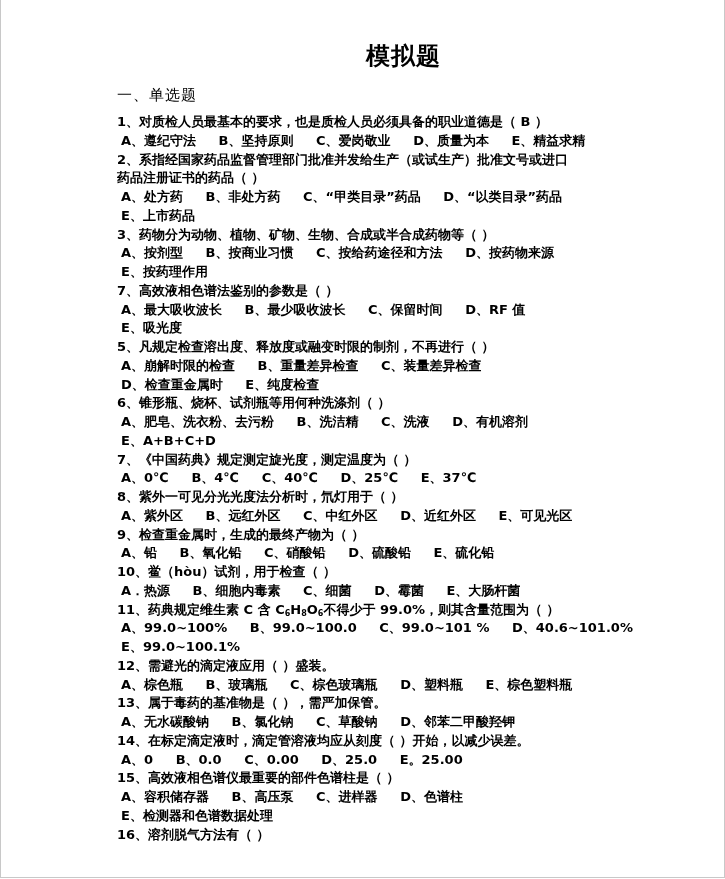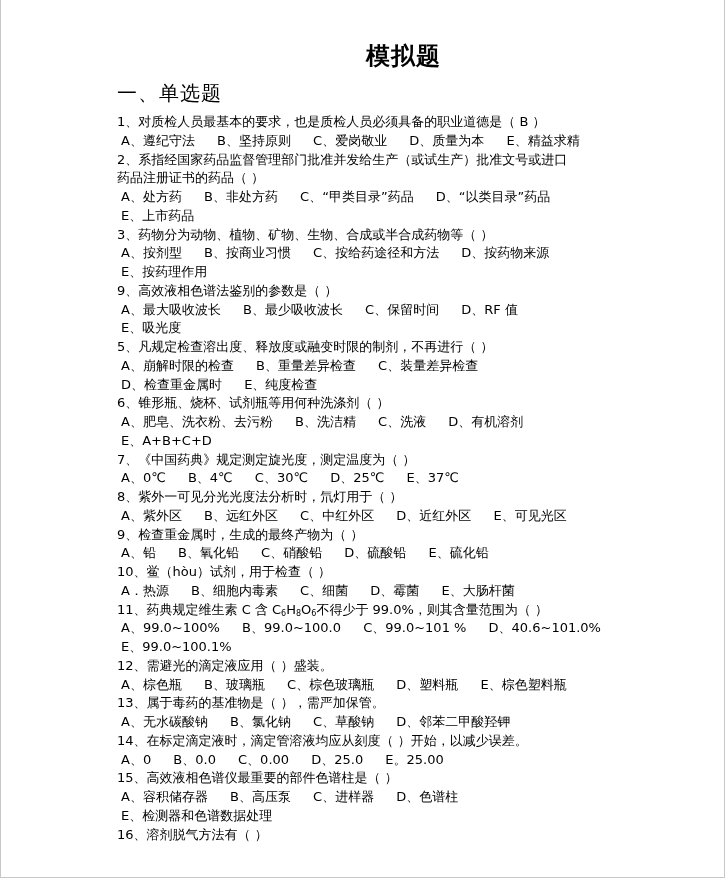--- a/index.html
+++ b/index.html
@@ -3,27 +3,27 @@
 <meta charset="utf-8">
 <style>
   html, body { margin: 0; padding: 0; background: #ffffff; }
   body { width: 725px; height: 879px; overflow: hidden; position: relative;
          font-family: "DejaVu Serif", "Liberation Serif", serif; color: #000; }
   .page { position: absolute; left: 0; top: 0; width: 723px; height: 877px;
           border-left: 1px solid #c8c8c8; border-right: 1px solid #c8c8c8;
           border-bottom: 1px solid #c8c8c8; background: #fff; }
   .title { position: absolute; left: 0; width: 725px; top: 40px; text-align: center;
            font-size: 24px; font-weight: bold; letter-spacing: 1px; line-height: 32px; padding-left: 40px; }
-  .section { position: absolute; left: 116px; top: 84px; font-size: 20px;
-             font-family: Liberation Mono, monospace; line-height: 22px;
+  .section { position: absolute; left: 116px; top: 84px; font-size: 15px;
+             font-family: Liberation Serif, serif; line-height: 22px;
              letter-spacing: 1px; }
   .body { position: absolute; left: 116px; top: 113px; width: 505px;
           font-size: 13px; line-height: 18.75px;
           font-family: "DejaVu Sans", "Liberation Sans", sans-serif; }
-  .line { white-space: nowrap; height: 18.75px; }
+  .line { white-space: nowrap; height: 18.75px; font-weight: bold; }
   .opt { padding-left: 4px; }
   .opt span { margin-right: 18px; }
   .opt span:last-child { margin-right: 0; }
   sub { font-size: 8px; vertical-align: -2px; line-height: 0; }
 </style>
 </head>
 <body>
 
 <div class="page">
   <div class="title">模拟题</div>
@@ -63,21 +63,21 @@
         <span>B、按商业习惯</span>
         <span>C、按给药途径和方法</span>
         <span>D、按药物来源</span>
       </div>
       <div class="line opt">
         <span>E、按药理作用</span>
       </div>
     </div>
 
     <div>
-      <div class="line">9、高效液相色谱法鉴别的参数是（        ）</div>
+      <div class="line">7、高效液相色谱法鉴别的参数是（        ）</div>
       <div class="line opt">
         <span>A、最大吸收波长</span>
         <span>B、最少吸收波长</span>
         <span>C、保留时间</span>
         <span>D、RF 值</span>
       </div>
       <div class="line opt">
         <span>E、吸光度</span>
       </div>
     </div>
@@ -106,21 +106,21 @@
       <div class="line opt">
         <span>E、A+B+C+D</span>
       </div>
     </div>
 
     <div>
       <div class="line">7、《中国药典》规定测定旋光度，测定温度为（        ）</div>
       <div class="line opt">
         <span>A、0℃</span>
         <span>B、4℃</span>
-        <span>C、30℃</span>
+        <span>C、40℃</span>
         <span>D、25℃</span>
         <span>E、37℃</span>
       </div>
     </div>
 
     <div>
       <div class="line">8、紫外一可见分光光度法分析时，氘灯用于（        ）</div>
       <div class="line opt">
         <span>A、紫外区</span>
         <span>B、远红外区</span>

